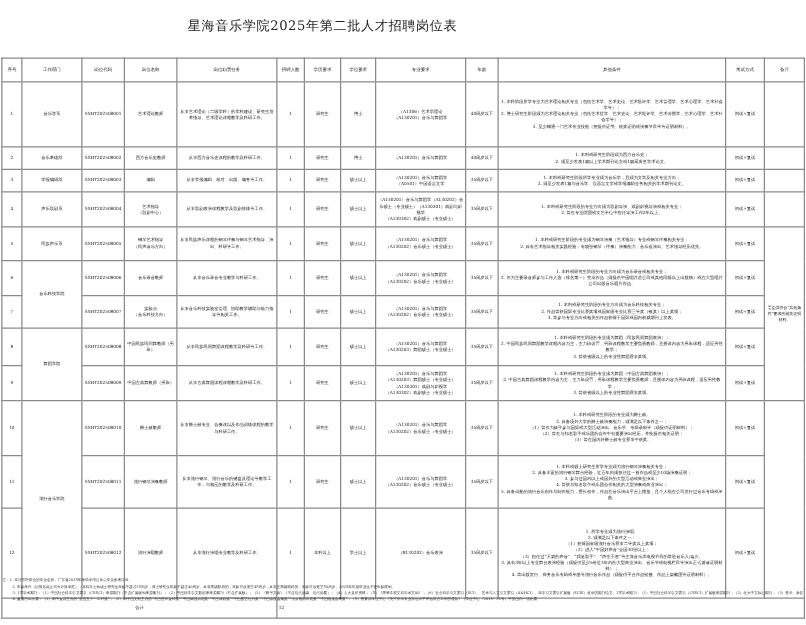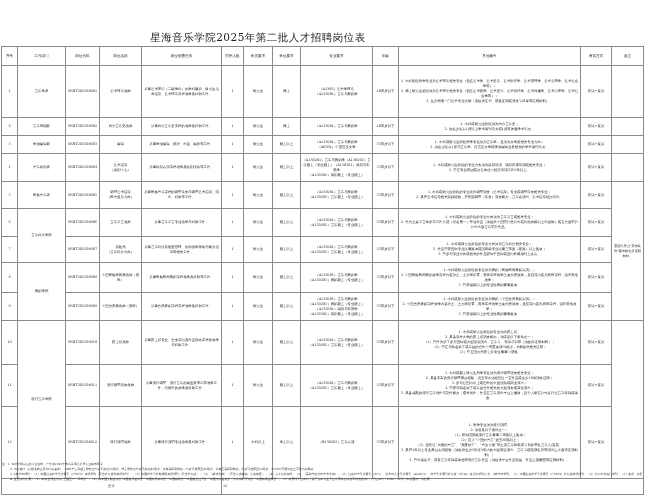--- a/index.html
+++ b/index.html
@@ -1,17 +1,17 @@
 <!DOCTYPE html>
 <html><head>
 <meta charset="utf-8">
 <style>
   html, body { margin:0; padding:0; background:#ffffff; }
   body { width:645px; height:500px; overflow:hidden; font-family:"DejaVu Serif", serif; color:#222; position:relative; }
-  .title { position:absolute; left:0; top:0; width:516px; height:46px; line-height:26px; padding-top:24px; box-sizing:border-box; text-align:center; font-size:10.5px; letter-spacing:0.5px; }
+  .title { position:absolute; left:0; top:0; width:516px; height:46px; line-height:26px; padding-top:8px; box-sizing:border-box; text-align:center; font-size:10.5px; letter-spacing:0.5px; }
   table.grid { position:absolute; left:1px; top:46px; border-collapse:collapse; table-layout:fixed; width:642px; }
   table.grid td, table.grid th { border:0.6px solid #8a8a8a; font-size:3.4px; line-height:5px; text-align:center; vertical-align:middle; padding:0 1px; overflow:hidden; font-weight:normal; }
   table.grid th { font-size:3.6px; height:18px; }
   td.left { text-align:left; }
   .cond { text-align:left; white-space:pre-line; }
   .notes { position:absolute; left:2px; top:462px; width:640px; font-size:2.9px; line-height:5px; color:#333; }
   .notes div { white-space:nowrap; overflow:hidden; }
   .notes .indent { padding-left:8px; }
 </style>
 </head>

